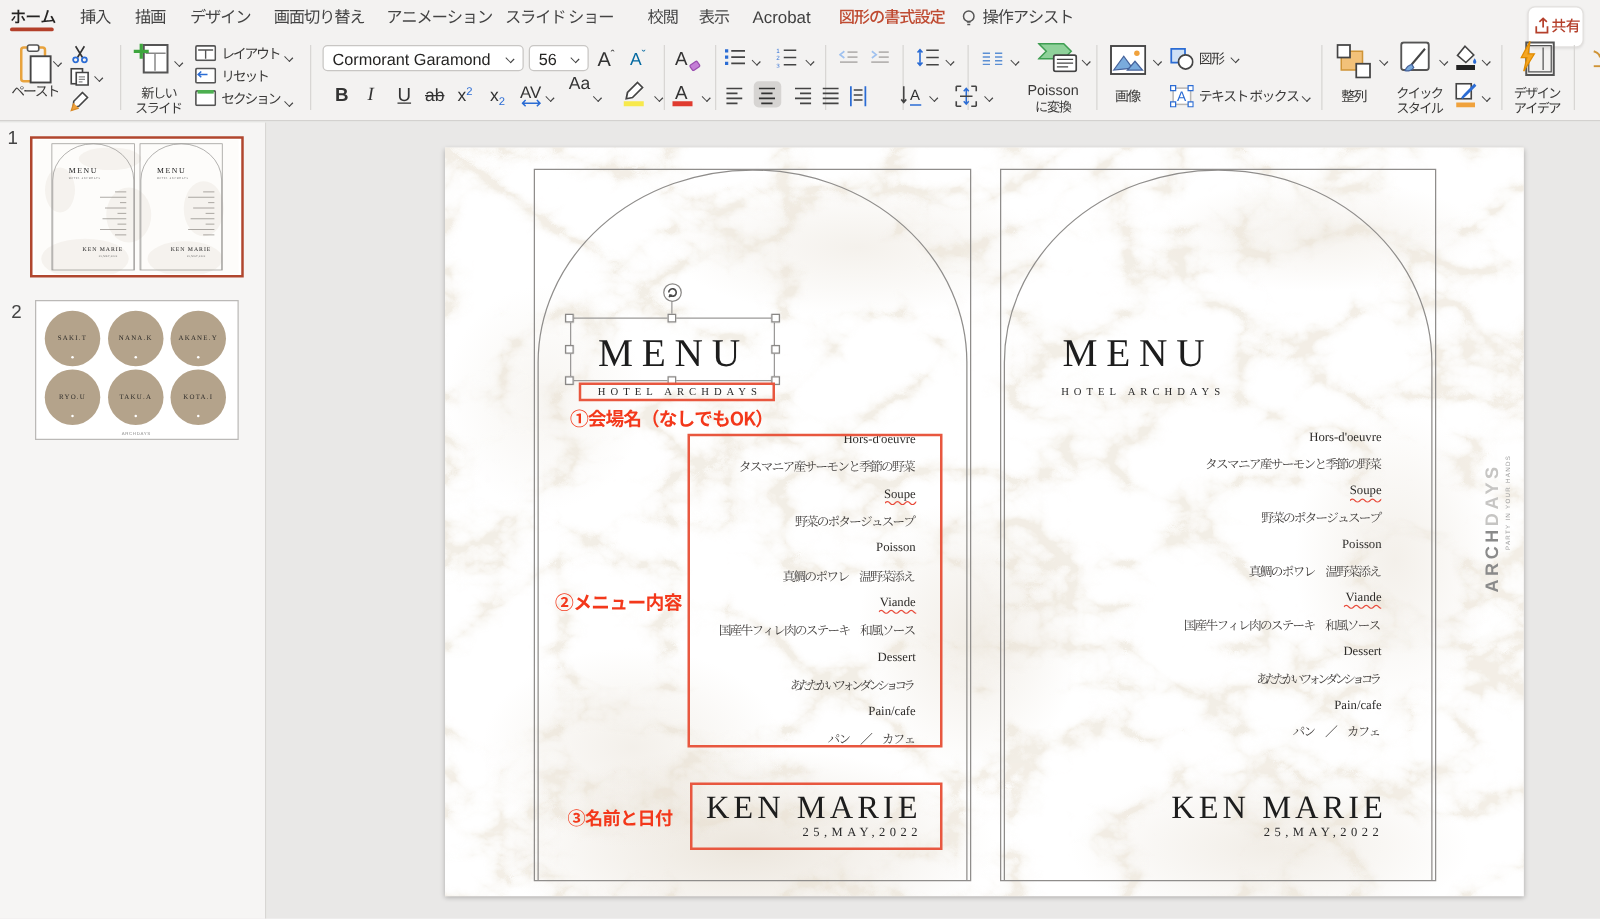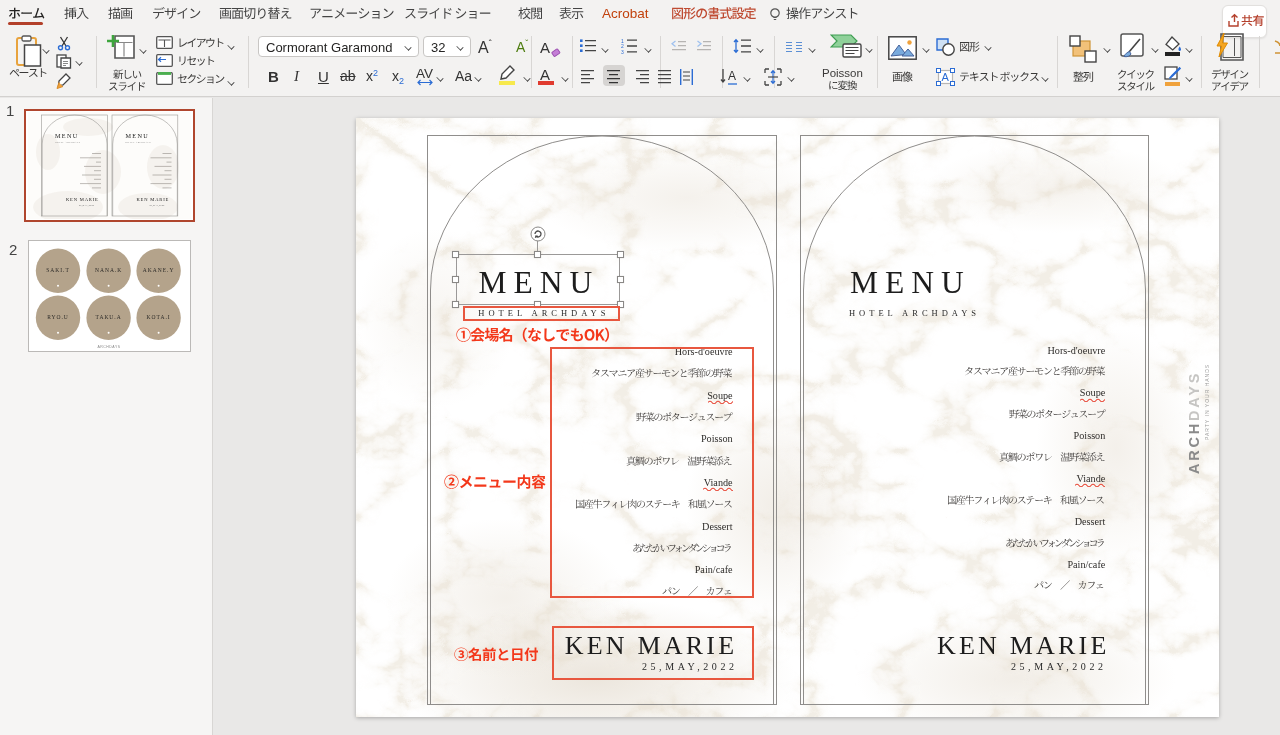--- a/index.html
+++ b/index.html
@@ -38,21 +38,21 @@
   </svg>
 <svg style="position:absolute;left:559.0px;top:2.9px" width="28" height="19">
     <path transform="translate(0,15.1)" d="M1.8 0.1 2.1 1C3.7 0.7 5.9 0.1 8 -0.5L7.9 -1.3L4.6 -0.5V-3.5C5.4 -4 6 -4.5 6.6 -5C7.5 -2 9.2 0.1 11.9 1C12.1 0.7 12.4 0.3 12.6 0.1C11.1 -0.3 9.9 -1.1 9.1 -2.2C9.9 -2.7 11 -3.4 11.8 -4L11.1 -4.6C10.4 -4.1 9.4 -3.3 8.6 -2.8C8.1 -3.5 7.8 -4.2 7.5 -5.1H12.2V-5.9H7V-7.1H11.2V-7.9H7V-9H11.7V-9.8H7V-10.9H6V-9.8H1.3V-9H6V-7.9H1.9V-7.1H6V-5.9H0.8V-5.1H5.3C4 -4 2.1 -3 0.4 -2.5C0.6 -2.3 0.9 -2 1 -1.7C1.8 -2 2.8 -2.4 3.7 -2.9V-0.3ZM15.1 -4.6C14.6 -3.1 13.6 -1.7 12.6 -0.7C12.8 -0.6 13.2 -0.3 13.5 -0.1C14.5 -1.1 15.5 -2.7 16.1 -4.3ZM21 -4.2C21.9 -2.9 22.9 -1.2 23.3 -0.1L24.2 -0.6C23.9 -1.7 22.8 -3.3 21.9 -4.5ZM14 -10V-9H23.2V-10ZM12.9 -6.8V-5.8H18.1V-0.2C18.1 -0 18 0 17.8 0C17.5 0 16.7 0 15.8 0C15.9 0.3 16.1 0.7 16.1 1C17.3 1 18.1 1 18.5 0.9C19 0.7 19.1 0.4 19.1 -0.2V-5.8H24.3V-6.8Z" fill="#444"></path>
   </svg>
 <svg style="position:absolute;left:671.0px;top:2.9px" width="88" height="19">
     <path transform="translate(0,15.1)" d="M2.9 -8C3.4 -7.3 3.9 -6.4 4 -5.7L5 -6.2C4.8 -6.8 4.3 -7.7 3.8 -8.4ZM5.4 -8.4C5.8 -7.7 6.1 -6.7 6.2 -6L7.3 -6.4C7.2 -7 6.7 -8 6.3 -8.8ZM3.1 -4.9C3.9 -4.6 4.8 -4.2 5.6 -3.7C4.7 -3 3.7 -2.4 2.7 -1.9C2.9 -1.7 3.3 -1.2 3.4 -0.9C4.6 -1.5 5.7 -2.2 6.6 -3.1C7.7 -2.5 8.6 -1.9 9.2 -1.3L10 -2.3C9.4 -2.8 8.5 -3.4 7.5 -4C8.5 -5.1 9.4 -6.5 10 -8.1L8.8 -8.4C8.3 -6.9 7.4 -5.6 6.4 -4.5C5.5 -5 4.6 -5.4 3.8 -5.7ZM1.1 -10.4V1.1H2.3V0.5H10.7V1.1H12V-10.4ZM2.3 -0.7V-9.2H10.7V-0.7ZM23 -10.8C22.2 -9.7 20.7 -8.6 19.5 -8C19.8 -7.8 20.2 -7.4 20.4 -7.2C21.7 -7.9 23.1 -9.1 24.1 -10.3ZM23.3 -7.2C22.5 -6.1 20.9 -4.9 19.7 -4.3C20 -4 20.3 -3.6 20.5 -3.4C21.9 -4.2 23.4 -5.4 24.4 -6.7ZM23.6 -3.7C22.6 -2.1 20.8 -0.7 19 0.1C19.3 0.4 19.7 0.8 19.8 1.1C21.8 0.1 23.6 -1.4 24.7 -3.2ZM17.2 -9V-5.9H15.4V-9ZM12.6 -5.9V-4.8H14.2C14.1 -2.9 13.8 -1.1 12.5 0.4C12.8 0.5 13.2 0.9 13.4 1.2C14.9 -0.5 15.3 -2.6 15.3 -4.8H17.2V1.1H18.4V-4.8H19.7V-5.9H18.4V-9H19.6V-10.2H12.8V-9H14.2V-5.9ZM30.2 -8.2C30.1 -7.1 29.8 -5.9 29.5 -4.8C28.9 -2.8 28.3 -2 27.7 -2C27.2 -2 26.5 -2.7 26.5 -4.2C26.5 -5.8 27.9 -7.8 30.2 -8.2ZM31.6 -8.2C33.6 -8 34.7 -6.5 34.7 -4.6C34.7 -2.5 33.3 -1.3 31.6 -0.9C31.3 -0.8 30.9 -0.8 30.4 -0.7L31.2 0.5C34.4 0 36.1 -1.8 36.1 -4.6C36.1 -7.3 34.1 -9.5 31 -9.5C27.7 -9.5 25.2 -7 25.2 -4.1C25.2 -1.9 26.4 -0.5 27.7 -0.5C29 -0.5 30 -1.9 30.8 -4.6C31.2 -5.8 31.4 -7.1 31.6 -8.2ZM39.8 -0.8H45.9V-0.1H39.8ZM39.8 -1.5V-2.2H45.9V-1.5ZM38.6 -3V1.1H39.8V0.7H45.9V1.1H47.1V-3ZM37 -4.4V-3.5H48.6V-4.4H43.4V-5H47.7V-5.8H43.4V-6.4H47.1V-7.9H48.6V-8.7H47.1V-10.1H43.4V-11H42.1V-10.1H38.4V-9.4H42.1V-8.7H37V-7.9H42.1V-7.2H38.2V-6.4H42.1V-5.8H37.9V-5H42.1V-4.4ZM43.4 -9.4H45.8V-8.7H43.4ZM43.4 -7.2V-7.9H45.8V-7.2ZM57.6 -10.2C58.3 -9.8 59.1 -9.1 59.4 -8.6L60.3 -9.4C59.9 -9.9 59.1 -10.5 58.5 -10.9ZM55.6 -10.9C55.6 -10.2 55.6 -9.4 55.7 -8.6H49.1V-7.4H55.7C56.1 -2.7 57.1 1.1 59.3 1.1C60.4 1.1 60.8 0.5 61 -1.9C60.7 -2 60.2 -2.3 59.9 -2.6C59.9 -0.9 59.7 -0.2 59.4 -0.2C58.3 -0.2 57.3 -3.3 57 -7.4H60.7V-8.6H57C56.9 -9.4 56.9 -10.1 56.9 -10.9ZM49.1 -0.5 49.5 0.7C51.2 0.4 53.5 -0.2 55.7 -0.7L55.6 -1.8L53 -1.2V-4.5H55.3V-5.7H49.6V-4.5H51.7V-1ZM61.6 -10.5V-9.6H65.5V-10.5ZM61.6 -5.3V-4.3H65.5V-5.3ZM61 -8.8V-7.8H66V-8.8ZM61.6 -7V-6.1H65.5V-6.2C65.8 -6.1 66.2 -5.7 66.4 -5.5C67.8 -6.4 68.1 -7.8 68.1 -9V-9.5H70V-7.5C70 -6.4 70.2 -6.1 71.1 -6.1C71.3 -6.1 71.8 -6.1 72 -6.1C72.7 -6.1 73 -6.5 73.1 -8.1C72.8 -8.2 72.3 -8.3 72.1 -8.5C72.1 -7.3 72 -7.1 71.8 -7.1C71.7 -7.1 71.4 -7.1 71.3 -7.1C71.1 -7.1 71.1 -7.2 71.1 -7.5V-10.6H66.9V-9C66.9 -8.1 66.7 -7.1 65.5 -6.3V-7ZM66.1 -5.4V-4.2H70.8C70.5 -3.4 70 -2.7 69.3 -2C68.7 -2.7 68.2 -3.4 67.8 -4.2L66.7 -3.9C67.2 -2.9 67.7 -2 68.4 -1.3C67.6 -0.7 66.6 -0.3 65.5 0C65.8 0.3 66.1 0.8 66.2 1.1C67.3 0.7 68.4 0.2 69.3 -0.5C70.2 0.2 71.2 0.7 72.3 1.1C72.5 0.8 72.9 0.3 73.1 0C72.1 -0.2 71.1 -0.7 70.3 -1.3C71.2 -2.2 72 -3.5 72.4 -5.1L71.6 -5.4L71.4 -5.4ZM61.5 -3.5V0.9H62.6V0.4H65.5V-3.5ZM62.6 -2.5H64.4V-0.6H62.6ZM75.4 -4.9C75.1 -2.6 74.4 -0.8 73 0.3C73.3 0.5 73.8 0.9 74 1.2C74.8 0.5 75.4 -0.4 75.8 -1.6C77 0.5 78.9 0.9 81.5 0.9H84.6C84.7 0.6 84.9 -0 85.1 -0.3C84.4 -0.3 82.1 -0.3 81.6 -0.3C80.9 -0.3 80.3 -0.3 79.7 -0.4V-2.8H83.5V-3.9H79.7V-5.8H82.8V-7H75.4V-5.8H78.4V-0.8C77.5 -1.1 76.8 -1.8 76.3 -3.1C76.4 -3.6 76.6 -4.2 76.6 -4.8ZM73.6 -9.6V-6.5H74.8V-8.4H83.3V-6.5H84.6V-9.6H79.7V-11H78.4V-9.6Z" fill="#bf4b32"></path>
   </svg>
 <svg style="position:absolute;left:786.0px;top:2.9px" width="76" height="19">
     <path transform="translate(0,15.1)" d="M6.9 -9.6H9.9V-8.3H6.9ZM6 -10.4V-7.5H10.8V-10.4ZM5.5 -6.2H7.2V-4.8H5.5ZM9.5 -6.2H11.3V-4.8H9.5ZM2.1 -10.9V-8.3H0.6V-7.4H2.1V-4.5C1.5 -4.3 0.9 -4.1 0.5 -4L0.7 -3.1L2.1 -3.6V-0.1C2.1 0.1 2 0.1 1.9 0.1C1.8 0.1 1.4 0.1 0.9 0.1C1.1 0.3 1.2 0.7 1.2 1C1.9 1 2.3 0.9 2.6 0.8C2.9 0.6 3 0.4 3 -0.1V-3.9L4.3 -4.4L4.1 -5.3L3 -4.9V-7.4H4.2V-8.3H3V-10.9ZM7.9 -4V-3H4.4V-2.2H7.3C6.4 -1.3 5 -0.4 3.6 -0C3.8 0.2 4.1 0.5 4.2 0.8C5.5 0.3 6.9 -0.6 7.9 -1.7V1.1H8.8V-1.8C9.6 -0.8 10.8 0.2 11.9 0.6C12.1 0.4 12.4 0.1 12.6 -0.1C11.4 -0.5 10.2 -1.3 9.4 -2.2H12.4V-3H8.8V-4H12.1V-7H8.7V-4H8V-7H4.7V-4ZM18.9 -10.8C18.3 -8.9 17.2 -7 16.1 -5.7C16.3 -5.6 16.7 -5.3 16.8 -5.1C17.5 -5.8 18.1 -6.8 18.7 -7.8H19.6V1H20.6V-2.1H24.5V-3.1H20.6V-5H24.3V-5.9H20.6V-7.8H24.6V-8.7H19.1C19.4 -9.3 19.7 -9.9 19.9 -10.5ZM15.8 -10.9C15.1 -8.9 13.9 -6.9 12.6 -5.7C12.8 -5.5 13 -4.9 13.1 -4.7C13.6 -5.2 14 -5.7 14.4 -6.3V1H15.4V-7.8C15.9 -8.7 16.4 -9.6 16.7 -10.6ZM36.3 -8.8 35.7 -9.4C35.5 -9.4 35 -9.3 34.8 -9.3C34 -9.3 27.9 -9.3 27.3 -9.3C26.8 -9.3 26.3 -9.4 25.8 -9.4V-8.3C26.3 -8.3 26.8 -8.3 27.3 -8.3C27.9 -8.3 33.8 -8.3 34.7 -8.3C34.3 -7.5 33.1 -6.1 31.9 -5.4L32.7 -4.7C34.2 -5.8 35.4 -7.4 36 -8.3C36 -8.5 36.2 -8.7 36.3 -8.8ZM31.1 -7.1H29.9C30 -6.7 30 -6.4 30 -6.1C30 -4 29.7 -2.1 27.7 -0.9C27.3 -0.6 26.9 -0.4 26.5 -0.3L27.5 0.5C30.8 -1.2 31.1 -3.5 31.1 -7.1ZM40.2 -10 39.6 -9.1C40.4 -8.7 41.8 -7.7 42.4 -7.3L43 -8.2C42.5 -8.6 41 -9.6 40.2 -10ZM38.3 -0.7 38.9 0.4C40.1 0.1 41.9 -0.5 43.2 -1.2C45.2 -2.5 47.1 -4.1 48.2 -5.9L47.5 -7C46.5 -5.1 44.8 -3.4 42.6 -2.2C41.3 -1.5 39.7 -0.9 38.3 -0.7ZM38.2 -7.1 37.7 -6.2C38.5 -5.8 39.9 -4.9 40.5 -4.4L41.1 -5.3C40.5 -5.7 39 -6.6 38.2 -7.1ZM58.8 -8.7 58.1 -9.2C57.9 -9.1 57.6 -9.1 57.2 -9.1C56.7 -9.1 52.7 -9.1 52.1 -9.1C51.8 -9.1 51 -9.2 50.8 -9.2V-8C51 -8 51.7 -8.1 52.1 -8.1C52.6 -8.1 56.7 -8.1 57.2 -8.1C56.9 -7 55.9 -5.4 55.1 -4.4C53.7 -3 51.8 -1.4 49.7 -0.6L50.5 0.3C52.5 -0.6 54.2 -2 55.6 -3.5C56.9 -2.3 58.3 -0.8 59.2 0.4L60.1 -0.4C59.2 -1.5 57.7 -3.1 56.3 -4.3C57.2 -5.5 58 -7 58.5 -8.1C58.6 -8.3 58.7 -8.6 58.8 -8.7ZM64.9 -1.1C64.9 -0.7 64.9 -0 64.8 0.4H66.1C66 -0 66 -0.7 66 -1.1L66 -5.4C67.4 -5 69.7 -4.1 71.1 -3.3L71.5 -4.4C70.1 -5.1 67.7 -6.1 66 -6.6V-8.7C66 -9.1 66 -9.7 66.1 -10.1H64.8C64.9 -9.7 64.9 -9.1 64.9 -8.7C64.9 -7.6 64.9 -1.9 64.9 -1.1Z" fill="#444"></path>
   </svg>
-<div class="abs" style="left:602px;top:6px;font-size:13.5px;color:#c2410c">Acrobat</div>
+<div class="abs" style="left:602px;top:6px;font-size:13.5px;color:#404040">Acrobat</div>
 <div class="abs" style="left:7.5px;top:21.5px;width:35px;height:3px;background:#b3402a;border-radius:2px"></div>
 <svg class="abs" style="left:768px;top:7px" width="14" height="15" viewBox="0 0 14 15">
 <circle cx="7" cy="6" r="4.2" fill="none" stroke="#555" stroke-width="1.2"></circle>
 <path d="M5.5 10.5h3M5.8 12.5h2.4" stroke="#555" stroke-width="1.2" fill="none"></path>
   </svg>
 <div class="abs" style="left:1222px;top:5px;width:45px;height:33px;background:#fff;
 border:1px solid #e2e0de;border-radius:6px;box-shadow:0 1px 2px rgba(0,0,0,.08)"></div>
 <svg class="abs" style="left:1227px;top:13px" width="15" height="15" viewBox="0 0 15 15">
 <path d="M2 8v5h9V8M7.5 9V2M4.5 4.5L7.5 1.7l3 2.8" fill="none" stroke="#b5402c" stroke-width="1.4"></path>
   </svg>
@@ -128,40 +128,40 @@
 <svg style="position:absolute;left:177.0px;top:70.2px" width="51" height="17">
     <path transform="translate(0,12.8)" d="M9.7 -6.3 9.1 -6.8C9 -6.8 8.8 -6.7 8.5 -6.6C8.1 -6.5 6.1 -6.1 4.3 -5.8V-7.5C4.3 -7.8 4.3 -8.2 4.3 -8.5H3.3C3.3 -8.2 3.4 -7.8 3.4 -7.5V-5.6C2.2 -5.4 1.2 -5.2 0.7 -5.1L0.8 -4.2L3.4 -4.8V-1.4C3.4 -0.3 3.7 0.2 5.8 0.2C7.2 0.2 8.3 0.1 9.2 -0L9.3 -1C8.2 -0.8 7.1 -0.6 5.9 -0.6C4.5 -0.6 4.3 -0.9 4.3 -1.6V-4.9L8.4 -5.8C8.1 -5.1 7.3 -3.9 6.5 -3.1L7.2 -2.7C8.1 -3.6 9 -5 9.5 -5.9C9.5 -6 9.7 -6.2 9.7 -6.3ZM15.2 -8.5 14.2 -8.9C14.1 -8.6 14 -8.2 13.8 -8C13.4 -7 12.3 -5.4 10.4 -4.3L11.1 -3.7C12.3 -4.5 13.3 -5.5 13.9 -6.4H17.7C17.4 -5.4 16.8 -4 15.9 -3C14.9 -1.8 13.5 -0.8 11.5 -0.2L12.3 0.5C14.4 -0.3 15.7 -1.3 16.7 -2.5C17.7 -3.7 18.3 -5.2 18.6 -6.3C18.7 -6.5 18.8 -6.7 18.9 -6.9L18.2 -7.3C18 -7.2 17.7 -7.2 17.4 -7.2H14.4L14.7 -7.7C14.8 -7.9 15 -8.3 15.2 -8.5ZM21.9 -8.4 21.4 -7.7C22.1 -7.3 23.3 -6.5 23.8 -6.1L24.3 -6.9C23.8 -7.2 22.6 -8.1 21.9 -8.4ZM20.3 -0.6 20.8 0.3C21.8 0.1 23.3 -0.4 24.4 -1.1C26.2 -2.1 27.7 -3.5 28.6 -5L28.1 -5.9C27.2 -4.3 25.8 -2.9 23.9 -1.9C22.8 -1.2 21.5 -0.8 20.3 -0.6ZM20.2 -6 19.8 -5.2C20.4 -4.9 21.6 -4.1 22.2 -3.7L22.7 -4.5C22.2 -4.8 20.9 -5.6 20.2 -6ZM30.2 -0.7V0.2C30.4 0.2 30.8 0.2 31.1 0.2H35.6L35.5 0.6H36.4C36.4 0.5 36.4 0.2 36.4 0C36.4 -0.9 36.4 -5.1 36.4 -5.5C36.4 -5.7 36.4 -5.9 36.4 -6C36.3 -6 36 -6 35.7 -6C34.8 -6 32.1 -6 31.5 -6C31.2 -6 30.6 -6 30.4 -6V-5.2C30.6 -5.2 31.2 -5.2 31.5 -5.2C32.1 -5.2 35.2 -5.2 35.6 -5.2V-3.4H31.6C31.2 -3.4 30.8 -3.4 30.6 -3.4V-2.6C30.8 -2.6 31.2 -2.6 31.6 -2.6H35.6V-0.6H31.1C30.7 -0.6 30.4 -0.7 30.2 -0.7ZM39.7 -8.1 39.1 -7.4C39.9 -6.8 41.3 -5.7 41.8 -5.1L42.5 -5.8C41.9 -6.4 40.5 -7.5 39.7 -8.1ZM38.8 -0.7 39.3 0.2C41.2 -0.1 42.6 -0.8 43.7 -1.5C45.3 -2.5 46.6 -4 47.4 -5.4L46.8 -6.3C46.2 -5 44.8 -3.4 43.2 -2.3C42.1 -1.6 40.7 -1 38.8 -0.7Z" fill="#3b3a39"></path>
   </svg>
 <div class="chev" style="left:228px;top:78px"></div>
 <div class="abs" style="left:258px;top:36px;width:161px;height:21px;background:#fff;
 border:1px solid #c8c6c4;border-radius:4px"></div>
 <div class="abs" style="left:266px;top:40px;font-size:13px;color:#252423">Cormorant Garamond</div>
 <div class="chev" style="left:405px;top:43px"></div>
 <div class="abs" style="left:423px;top:36px;width:48px;height:21px;background:#fff;
 border:1px solid #c8c6c4;border-radius:4px"></div>
-<div class="abs" style="left:431px;top:40px;font-size:13px;color:#252423">32</div>
+<div class="abs" style="left:431px;top:40px;font-size:13px;color:#252423">56</div>
 <div class="chev" style="left:457px;top:43px"></div>
 <div class="abs" style="left:478px;top:38px;font-size:16px;color:#333">A<span style="font-size:9px;vertical-align:7px">ˆ</span></div>
-<div class="abs" style="left:516px;top:38px;font-size:14px;color:#4d7c0f">A<span style="font-size:9px;vertical-align:6px">ˇ</span></div>
+<div class="abs" style="left:504px;top:38px;font-size:14px;color:#0369a1">A<span style="font-size:9px;vertical-align:6px">ˇ</span></div>
 <div class="abs" style="left:540px;top:39px;font-size:15px;color:#333">A</div>
 <svg class="abs" style="left:551px;top:47px" width="11" height="10" viewBox="0 0 11 10">
 <rect x="1" y="3" width="7" height="5" rx="1" fill="#c47ed6" stroke="#9b4fb0" stroke-width="1" transform="rotate(-35 5 5)"></rect>
   </svg>
 <div class="abs" style="left:268px;top:68px;font-size:15px;color:#333;font-weight:bold">B</div>
 <div class="abs" style="left:294px;top:68px;font-size:15px;color:#333;font-style:italic;font-family:'Liberation Serif',serif">I</div>
 <div class="abs" style="left:318px;top:68px;font-size:15px;color:#333;text-decoration:underline">U</div>
 <div class="abs" style="left:340px;top:68px;font-size:14px;color:#333;text-decoration:line-through">ab</div>
 <div class="abs" style="left:366px;top:68px;font-size:14px;color:#333">x<span style="font-size:9px;vertical-align:5px;color:#2b6cd4">2</span></div>
 <div class="abs" style="left:392px;top:68px;font-size:14px;color:#333">x<span style="font-size:9px;vertical-align:-3px;color:#2b6cd4">2</span></div>
 <div class="abs" style="left:416px;top:66px;font-size:13.5px;color:#333">AV</div>
 <svg class="abs" style="left:417px;top:79px" width="18" height="7" viewBox="0 0 18 7">
 <path d="M1 3.5h14M3.5 1L1 3.5 3.5 6M12.5 1L15 3.5 12.5 6" stroke="#2b6cd4" stroke-width="1.2" fill="none"></path>
   </svg>
 <div class="chev" style="left:437px;top:74px"></div>
-<div class="abs" style="left:455px;top:68px;font-size:14px;color:#333">Aa</div>
+<div class="abs" style="left:455px;top:58px;font-size:14px;color:#333">Aa</div>
 <div class="chev" style="left:475px;top:74px"></div>
 <svg class="abs" style="left:496px;top:64px" width="22" height="22" viewBox="0 0 22 22">
 <path d="M14 2l4 4-8 8-5 1 1-5z" fill="#fff" stroke="#444" stroke-width="1.4"></path>
 <rect x="3" y="17" width="16" height="4" fill="#f7e94c"></rect>
   </svg>
 <div class="chev" style="left:524px;top:74px"></div>
 <div class="abs" style="left:540px;top:66px;font-size:15px;color:#333">A</div>
 <div class="abs" style="left:538px;top:81px;width:16px;height:4px;background:#e03b2f"></div>
 <div class="chev" style="left:562px;top:74px"></div>
 <svg class="abs" style="left:580px;top:39px" width="17" height="14" viewBox="0 0 17 14">

